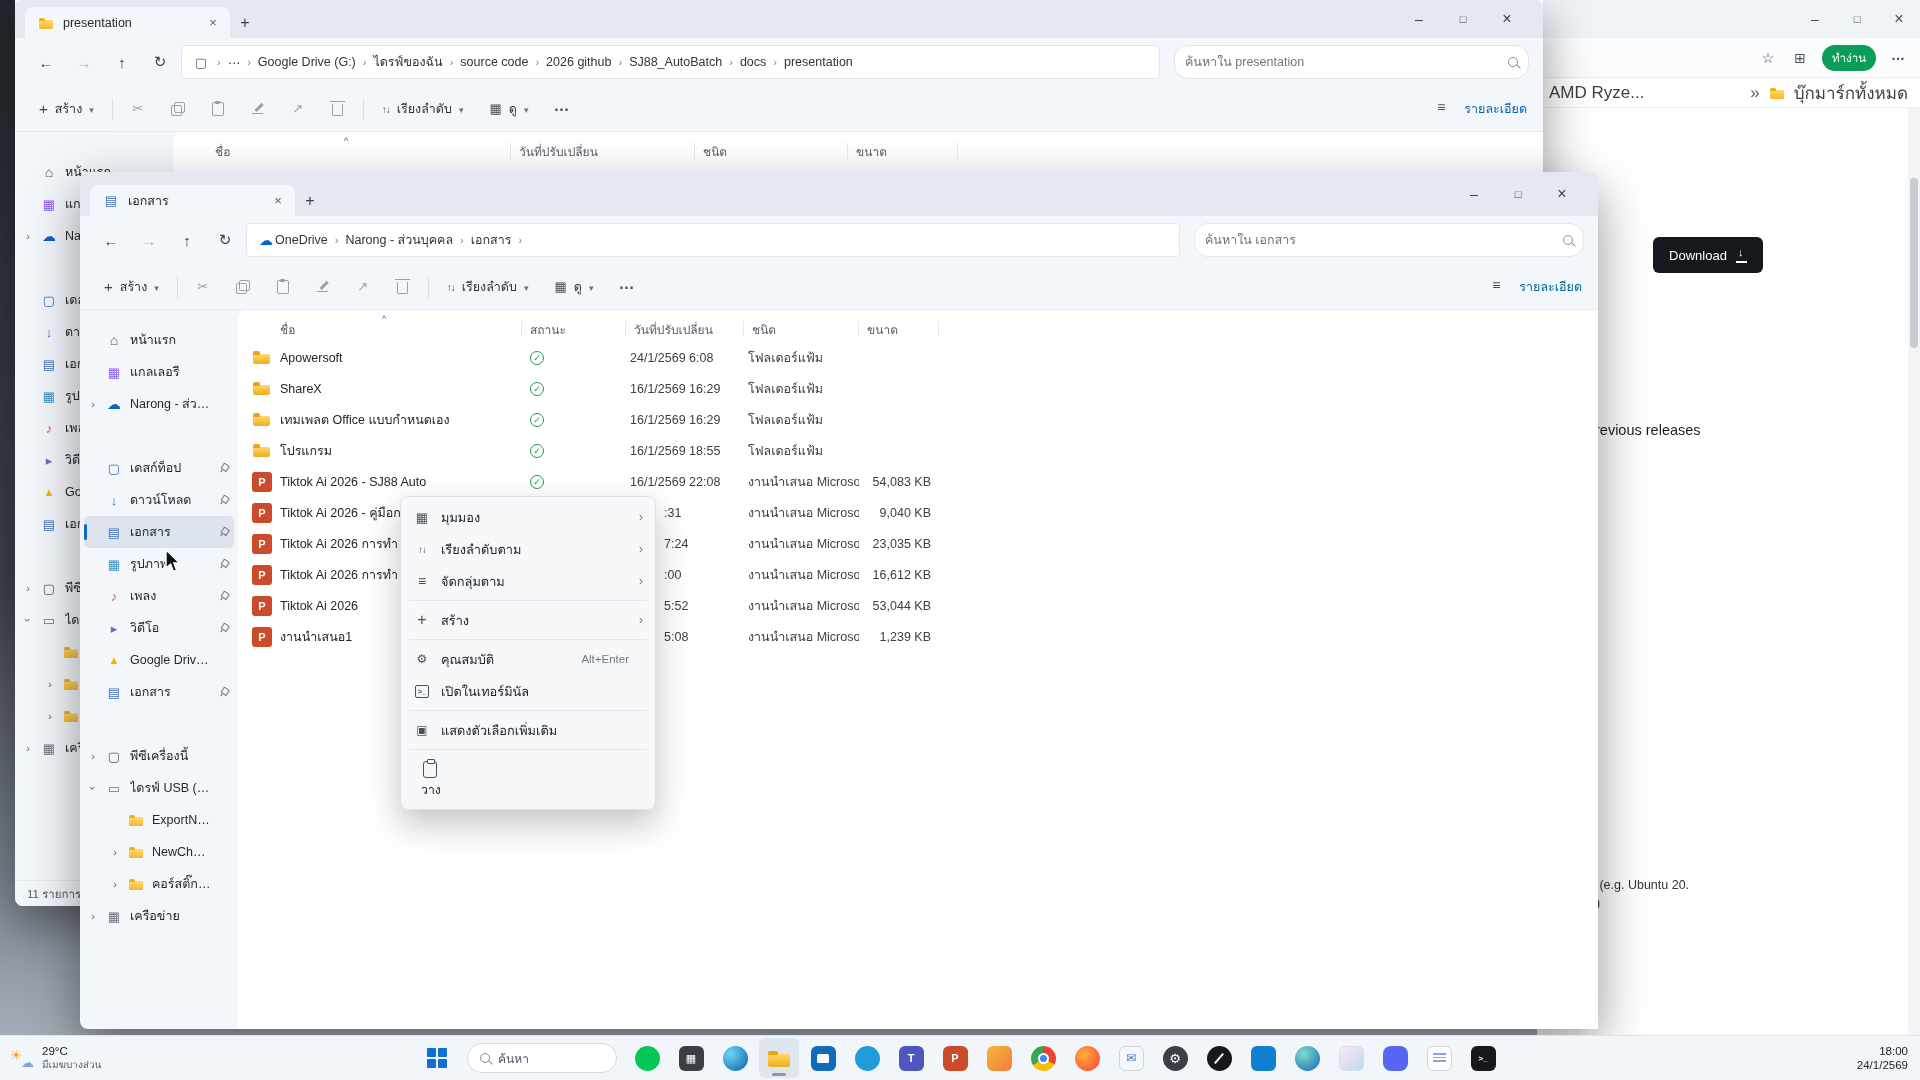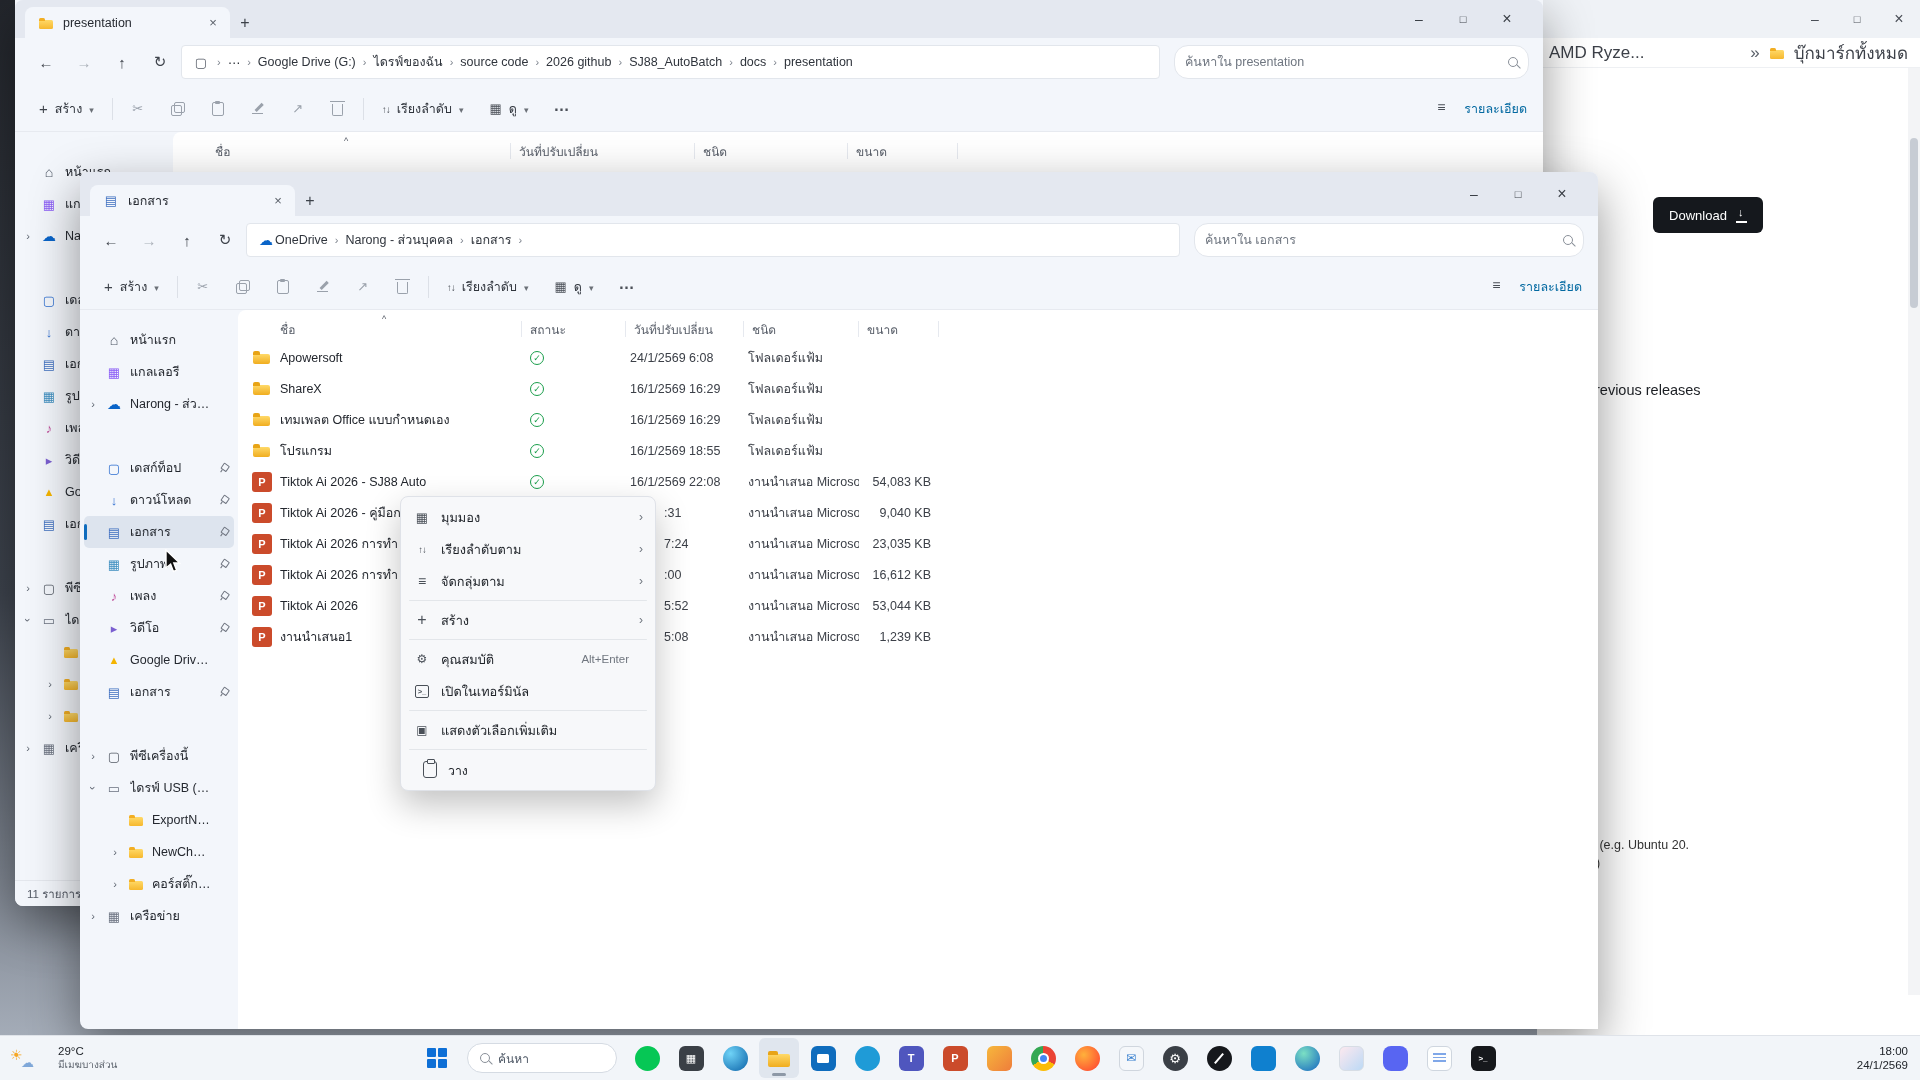--- a/index.html
+++ b/index.html
@@ -176,21 +176,21 @@
   .cm-ic[data-icon="plus"]::before{content:"+";font-size:16px}
   .cm-ic[data-icon="properties"]::before{content:"⚙";font-size:12px}
   .cm-ic[data-icon="terminal"]::before{content:">_";font-size:7.5px;font-weight:bold;
     border:1.2px solid #4a5058;border-radius:2px;padding:1px 2px}
   .cm-ic[data-icon="more"]::before{content:"▣";font-size:12px}
   .cm-label{flex:1;white-space:nowrap}
   .cm-short{font-size:11.5px;color:#70767f}
   .cm-chev{color:#70767f;font-size:12px;visibility:hidden}
   .cm-chev::before{content:"›"}
   .cm-item[data-sub="true"] .cm-chev{visibility:visible}
-  .cm-paste{display:flex;flex-direction:row;gap:11px;padding:8px 0 6px 16px;align-items:flex-start}
+  .cm-paste{display:flex;flex-direction:column;gap:2px;padding:8px 0 6px 16px;align-items:flex-start}
   .cm-paste-ic{width:14px;height:17px;border:1.5px solid #4a5058;border-radius:3px;position:relative;margin-left:2px}
   .cm-paste-ic::before{content:"";position:absolute;left:2.5px;top:-3px;width:6px;height:3px;
     background:#f7f8fa;border:1.5px solid #4a5058;border-radius:1px}
   .cm-paste-label{font-size:12.3px;color:#1d2127}
 
   
   .browser{position:absolute;left:1537px;top:0;width:383px;height:1035px;background:#fff;z-index:1}
   .b-titlebar{height:38px;background:#eff2f6;display:flex;justify-content:flex-end}
   .b-titlebar .wc{width:42px;color:#4a4f57}
   .b-toolbar{height:40px;background:#fbfcfd;border-bottom:1px solid #e8eaed;display:flex;
@@ -216,21 +216,21 @@
   .frag{position:absolute;color:#1c1f24;white-space:nowrap}
   .frag.h{left:58px;top:314px;font-size:14.5px}
   .frag.t1{left:52px;top:770px;font-size:12.5px;color:#333}
   .frag.t2{left:52px;top:788px;font-size:12.5px;color:#333}
   .b-scroll{position:absolute;right:0;top:0;bottom:0;width:12px;background:#f3f4f6}
   .b-thumb{position:absolute;right:2px;top:70px;width:8px;height:170px;background:#c7ccd4;border-radius:4px}
 
   
   .taskbar{position:absolute;left:0;bottom:0;width:1920px;height:45px;background:#f2f5f9;
     border-top:1px solid #dfe3e9;z-index:10}
-  .tb-weather{position:absolute;left:10px;top:0;height:100%;display:flex;align-items:center;gap:24px}
+  .tb-weather{position:absolute;left:10px;top:0;height:100%;display:flex;align-items:center;gap:8px}
   .w-icon{width:24px;height:22px;position:relative;flex:none}
   .w-icon::before{content:"☀";position:absolute;left:0;top:0;color:#f6a623;font-size:14px}
   .w-icon::after{content:"☁";position:absolute;right:0;bottom:-1px;color:#7fa7d8;font-size:13px}
   .w-texts{display:flex;flex-direction:column;line-height:1.2}
   .w-temp{font-size:11.5px;color:#20242a}
   .w-desc{font-size:10px;color:#5b626c}
   .tb-center{position:absolute;left:50%;top:0;height:100%;transform:translateX(-50%);
     display:flex;align-items:center;gap:4px}
   .tb-slot{width:40px;height:40px;display:flex;align-items:center;justify-content:center;
     border-radius:6px;position:relative;flex:none}
@@ -286,20 +286,26 @@
 <body>
 
 <div class="stage">
 
   <div class="browser">
     <div class="b-titlebar">
       <span class="wc wc-min"></span>
       <span class="wc wc-max"></span>
       <span class="wc wc-close"></span>
     </div>
+    <div class="b-toolbar">
+      <span class="bt-ic bt-star"></span>
+      <span class="bt-ic bt-puzzle"></span>
+      <span class="profile-chip">ทำง่าน</span>
+      <span class="bt-ic bt-dots"></span>
+    </div>
     <div class="b-bookmarks">
       <span>AMD Ryze...</span>
       <span class="bm-spacer"></span>
       <span class="bm-overflow">»</span>
       <span class="ic" data-icon="folder"></span>
       <span>บุ๊กมาร์กทั้งหมด</span>
     </div>
     <div class="b-content">
       <button class="dl-btn">
         <span>Download</span>

